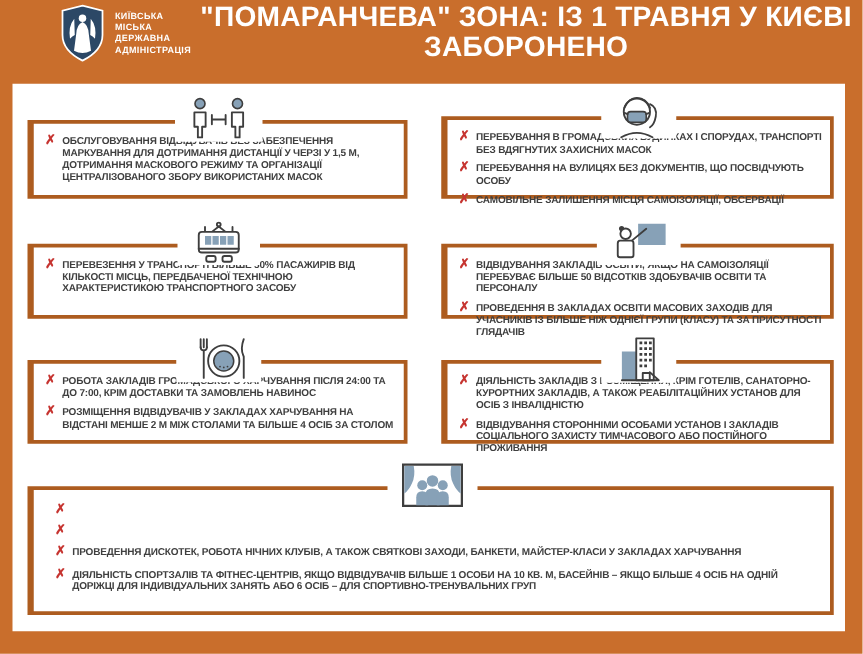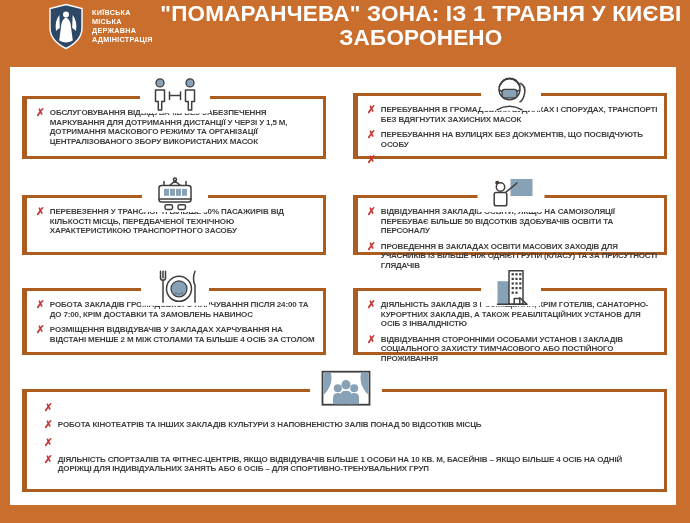--- a/index.html
+++ b/index.html
@@ -107,20 +107,21 @@
         <li class="item">
           <span class="xmark">✗</span>
           <span class="txt">ПЕРЕБУВАННЯ В ГРОМАДСЬКИХ БУДИНКАХ І СПОРУДАХ, ТРАНСПОРТІ БЕЗ ВДЯГНУТИХ ЗАХИСНИХ МАСОК</span>
         </li>
         <li class="item">
           <span class="xmark">✗</span>
           <span class="txt">ПЕРЕБУВАННЯ НА ВУЛИЦЯХ БЕЗ ДОКУМЕНТІВ, ЩО ПОСВІДЧУЮТЬ ОСОБУ</span>
         </li>
         <li class="item">
           <span class="xmark">✗</span>
+          <span class="txt">САМОВІЛЬНЕ ЗАЛИШЕННЯ МІСЦЯ САМОІЗОЛЯЦІЇ, ОБСЕРВАЦІЇ</span>
         </li>
       </ul>
     </section>
 
     <section class="card c3">
       <div class="icon-wrap">
         <svg width="46" height="35" viewBox="0 0 46 35">
           <circle class="st" cx="23" cy="2.6" r="1.5"></circle>
           <path class="st" d="M23 4.2 L17.5 8.5 M23 4.2 L28.5 8.5 M12 4.5 V8.5 M34 4.5 V8.5"></path>
           <rect class="fw st" x="7" y="8.5" width="32" height="16.5" rx="2.5"></rect>
@@ -239,24 +240,24 @@
           <circle class="fa" cx="34.2" cy="19" r="4"></circle>
           <path class="fa" d="M29.4 35 v-6.5 q0 -4.8 4.8 -4.8 t4.8 4.8 V35 z"></path>
         </svg>
       </div>
       <ul class="items">
         <li class="item">
           <span class="xmark">✗</span>
         </li>
         <li class="item">
           <span class="xmark">✗</span>
-          <span class="txt">РОБОТА КІНОТЕАТРІВ ТА ІНШИХ ЗАКЛАДІВ КУЛЬТУРИ З НАПОВНЕНІСТЮ ЗАЛІВ ПОНАД 50 ВІДСОТКІВ МІСЦЬ</span>
-        </li>
-        <li class="item">
-          <span class="xmark">✗</span>
+        </li>
+        <li class="item">
+          <span class="xmark">✗</span>
+          <span class="txt">ПРОВЕДЕННЯ ДИСКОТЕК, РОБОТА НІЧНИХ КЛУБІВ, А ТАКОЖ СВЯТКОВІ ЗАХОДИ, БАНКЕТИ, МАЙСТЕР-КЛАСИ У ЗАКЛАДАХ ХАРЧУВАННЯ</span>
         </li>
         <li class="item">
           <span class="xmark">✗</span>
           <span class="txt">ДІЯЛЬНІСТЬ СПОРТЗАЛІВ ТА ФІТНЕС-ЦЕНТРІВ, ЯКЩО ВІДВІДУВАЧІВ БІЛЬШЕ 1 ОСОБИ НА 10 КВ. М, БАСЕЙНІВ – ЯКЩО БІЛЬШЕ 4 ОСІБ НА ОДНІЙ ДОРІЖЦІ ДЛЯ ІНДИВІДУАЛЬНИХ ЗАНЯТЬ АБО 6 ОСІБ – ДЛЯ СПОРТИВНО-ТРЕНУВАЛЬНИХ ГРУП</span>
         </li>
       </ul>
     </section>
 
   </div>
 </div>

